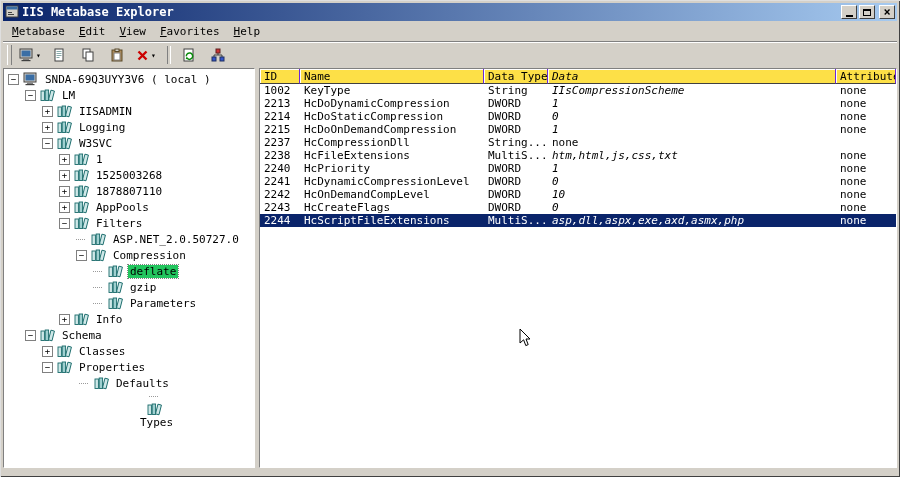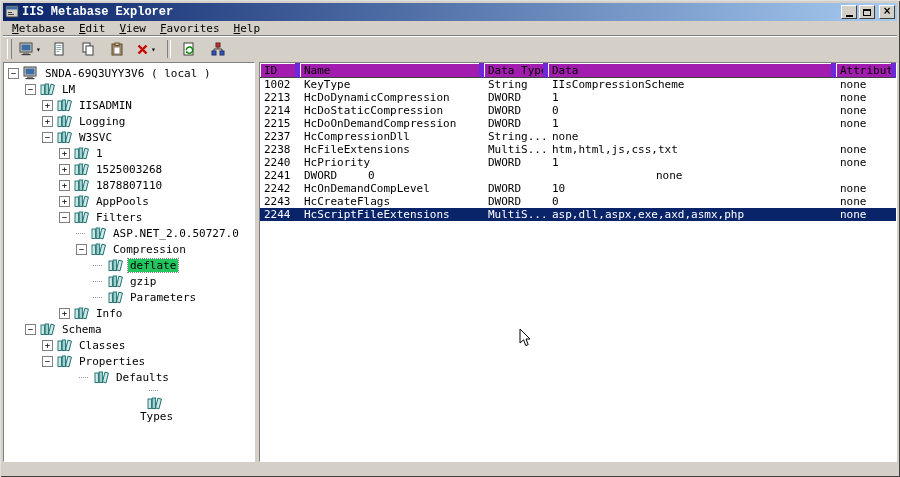--- a/index.html
+++ b/index.html
@@ -1,54 +1,54 @@
 <!DOCTYPE html>
 <html><head>
 <meta charset="utf-8">
 <style>
   html,body{margin:0;padding:0;background:#808080;}
   .window{position:relative;width:900px;height:477px;box-sizing:border-box;background:#d4d0c8;
     padding:3px;font-family:"DejaVu Sans Mono",monospace;font-size:11px;color:#000;
     box-shadow:inset 1px 1px 0 #dfdfdf, inset -1px -1px 0 #404040;overflow:hidden;}
-  .titlebar{height:18px;display:flex;align-items:center;background:linear-gradient(90deg,#0a246a,#a6caf0);padding:0 2px;font-family:Liberation Mono, monospace;}
+  .titlebar{height:18px;display:flex;align-items:center;background:linear-gradient(90deg,#0a246a,#a6caf0);padding:0 2px;}
   .app-icon{width:14px;height:14px;margin-right:3px;flex:0 0 auto;}
   .title-text{color:#fff;font-weight:bold;font-size:12px;flex:1;white-space:nowrap;overflow:hidden;}
   .win-btns{display:flex;gap:2px;align-items:center;}
   .win-btn{width:16px;height:14px;background:#d4d0c8;border:1px solid;border-color:#fff #404040 #404040 #fff;
     box-sizing:border-box;display:flex;align-items:center;justify-content:center;}
   .win-btn.close{margin-left:2px;}
   .glyph-min{width:7px;height:2px;background:#000;margin-top:7px;}
   .glyph-max{width:8px;height:7px;border:1px solid #000;border-top-width:2px;box-sizing:border-box;}
   .glyph-close{font-size:12px;font-weight:bold;line-height:1;}
-  .menubar{height:14px;display:flex;align-items:center;padding-left:2px;}
+  .menubar{height:20px;display:flex;align-items:center;padding-left:2px;}
   .menu-item{display:inline-block;padding:2px 7px;cursor:default;}
   .menu-item::first-letter{text-decoration:underline;}
   .toolbar{height:26px;display:flex;align-items:center;border-top:1px solid #808080;box-shadow:inset 0 1px 0 #fff;padding-left:2px;}
   .tb-grip{width:3px;height:20px;border-left:1px solid #fff;border-right:1px solid #808080;margin:0 5px 0 2px;}
   .tb-btn{height:22px;min-width:22px;display:flex;align-items:center;justify-content:center;padding:0 2px;margin-right:3px;}
   .tb-icon{display:flex;align-items:center;}
   .tb-icon svg{display:block;}
   .tb-drop{font-size:8px;margin-left:2px;}
   .tb-sep{width:2px;height:18px;border-left:1px solid #808080;border-right:1px solid #fff;margin:0 5px;}
   .main{display:flex;height:400px;}
   .tree-panel{width:252px;flex:0 0 auto;background:#fff;border:1px solid;border-color:#808080 #fff #fff #808080;
     overflow:hidden;padding-top:2px;box-sizing:border-box;}
   .splitter{width:4px;flex:0 0 auto;}
   .list-panel{flex:1;background:#fff;border:1px solid;border-color:#808080 #fff #fff #808080;display:flex;flex-direction:column;overflow:hidden;}
   .lv-header{display:flex;height:15px;flex:0 0 auto;background:#d4d0c8;}
-  .hdr-cell{box-sizing:border-box;padding:1px 4px;background:#a21caf;border-right:5px solid #6d28d9;border-bottom:1px solid #404040;
+  .hdr-cell{box-sizing:border-box;padding:1px 4px;background:#fde047;border-right:1px solid #6d28d9;border-bottom:1px solid #404040;
     box-shadow:inset 1px 1px 0 #fff;white-space:nowrap;overflow:hidden;cursor:default;}
   .lv-body{flex:1;overflow:hidden;}
   .lv-row{display:flex;height:13px;line-height:13px;}
   .lv-row.selected{background:#0a246a;color:#fff;}
   .cell{box-sizing:border-box;padding:0 4px;white-space:nowrap;overflow:hidden;}
   .col-id{width:40px;flex:0 0 auto;}
   .col-name{width:184px;flex:0 0 auto;}
   .col-type{width:64px;flex:0 0 auto;}
-  .col-data{width:288px;flex:0 0 auto;}
+  .col-data{width:288px;flex:0 0 auto;font-style:italic;}
   .col-attr{flex:1;}
   .tree-row{display:flex;align-items:center;height:16px;white-space:nowrap;}
   .expander{width:11px;height:11px;flex:0 0 auto;border:1px solid #808080;background:#fff;box-sizing:border-box;
     font-size:9px;line-height:8px;text-align:center;margin-right:4px;cursor:default;}
   .stub{width:11px;height:11px;flex:0 0 auto;margin-right:4px;position:relative;}
   .stub::after{content:"";position:absolute;left:0;top:5px;width:9px;border-top:1px dotted #9a9a9a;}
   .tree-icon{width:16px;height:14px;flex:0 0 auto;margin-right:4px;}
   .tree-icon svg{display:block;}
   .tree-label{padding:0 2px;}
   .tree-label.sel{background:#22c55e;outline:1px dotted #808080;}
@@ -486,20 +486,21 @@
           </div>
           <div class="lv-row">
             <div class="cell col-id">2240</div>
             <div class="cell col-name">HcPriority</div>
             <div class="cell col-type">DWORD</div>
             <div class="cell col-data">1</div>
             <div class="cell col-attr">none</div>
           </div>
           <div class="lv-row">
             <div class="cell col-id">2241</div>
+            <div class="cell col-name">HcDynamicCompressionLevel</div>
             <div class="cell col-type">DWORD</div>
             <div class="cell col-data">0</div>
             <div class="cell col-attr">none</div>
           </div>
           <div class="lv-row">
             <div class="cell col-id">2242</div>
             <div class="cell col-name">HcOnDemandCompLevel</div>
             <div class="cell col-type">DWORD</div>
             <div class="cell col-data">10</div>
             <div class="cell col-attr">none</div>

